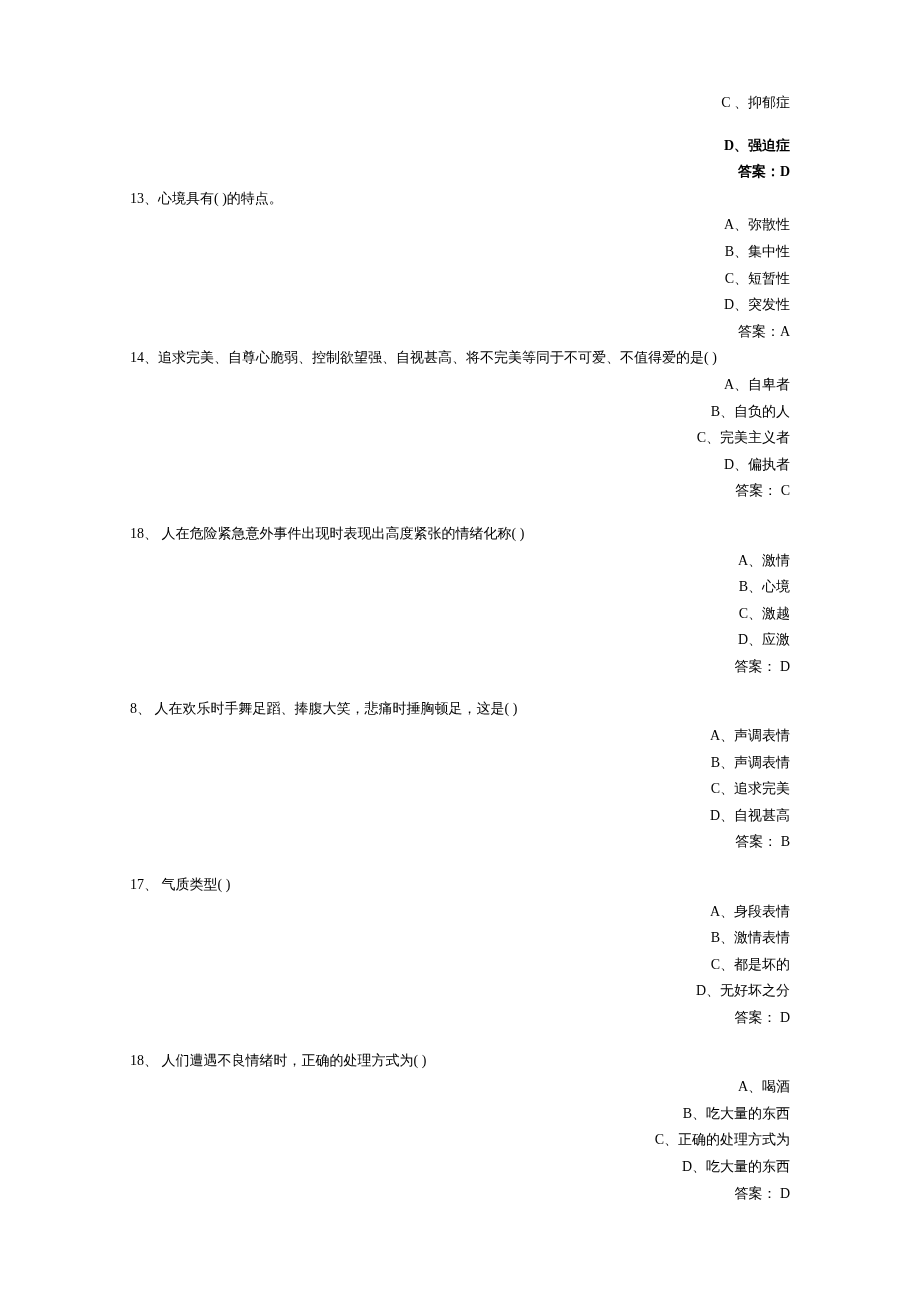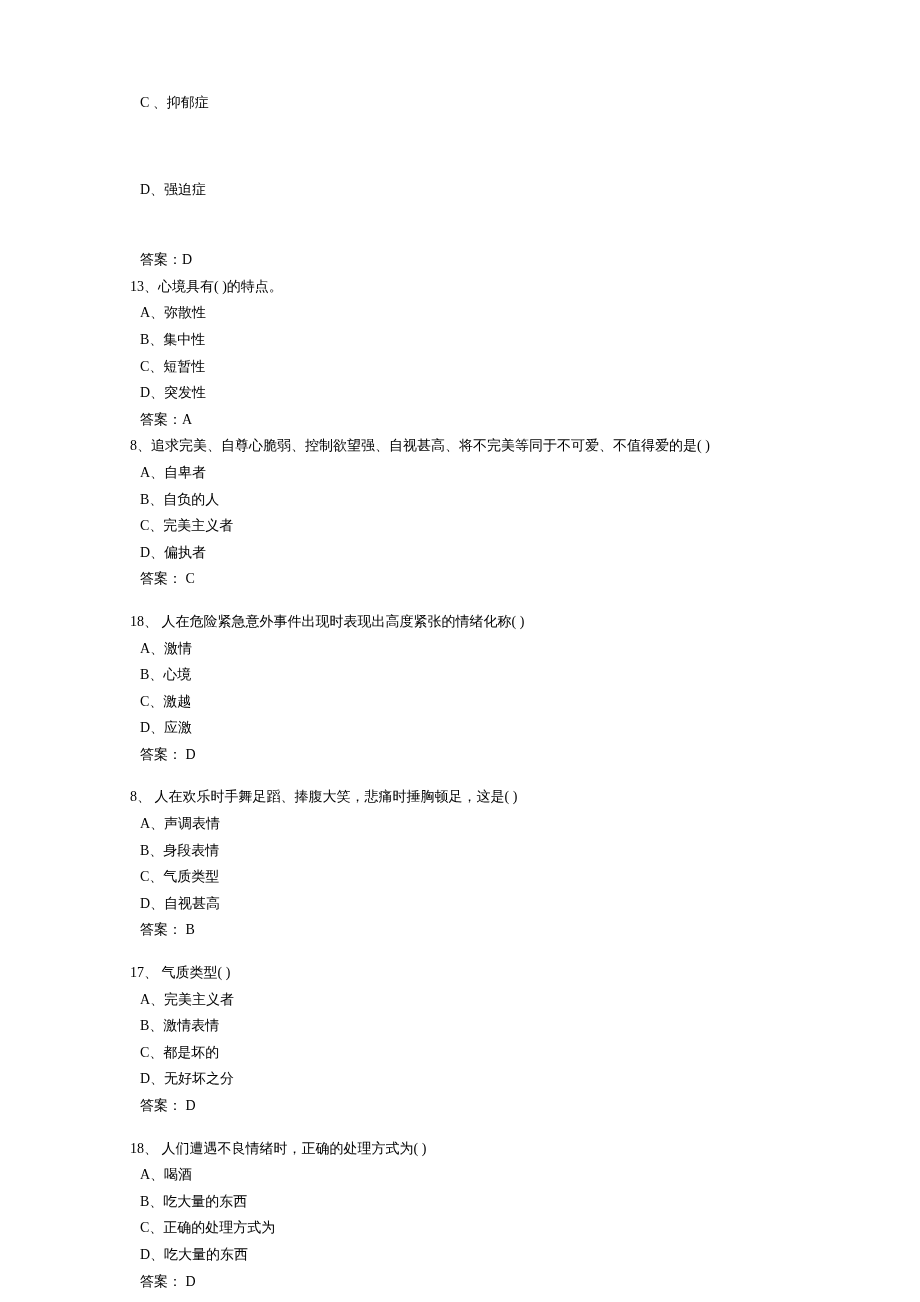--- a/index.html
+++ b/index.html
@@ -14,73 +14,73 @@
       color: #000000;
       width: 920px;
       padding: 90px 130px 60px 130px;
       line-height: 1.9;
     }
     .line {
       display: block;
     }
     .indent1 {
       padding-left: 10px;
+      text-align: right;
     }
     .bold {
-      font-weight: normal;
-      margin-top: 44px;
+      font-weight: bold;
     }
     .gap {
       height: 16px;
     }
   </style>
 </head>
 <body>
 
 <div class="line indent1">C 、抑郁症</div>
 <div class="gap"></div>
 <div class="line indent1 bold">D、强迫症</div>
 <div class="line indent1 bold">答案：D</div>
 
 <div class="line">13、心境具有( )的特点。</div>
 <div class="line indent1">A、弥散性</div>
 <div class="line indent1">B、集中性</div>
 <div class="line indent1">C、短暂性</div>
 <div class="line indent1">D、突发性</div>
 <div class="line indent1">答案：A</div>
 
-<div class="line">8、追求完美、自尊心脆弱、控制欲望强、自视甚高、将不完美等同于不可爱、不值得爱的是( )</div>
+<div class="line">14、追求完美、自尊心脆弱、控制欲望强、自视甚高、将不完美等同于不可爱、不值得爱的是( )</div>
 <div class="line indent1">A、自卑者</div>
 <div class="line indent1">B、自负的人</div>
 <div class="line indent1">C、完美主义者</div>
 <div class="line indent1">D、偏执者</div>
 <div class="line indent1">答案： C</div>
 
 <div class="gap"></div>
 
 <div class="line">18、 人在危险紧急意外事件出现时表现出高度紧张的情绪化称( )</div>
 <div class="line indent1">A、激情</div>
 <div class="line indent1">B、心境</div>
 <div class="line indent1">C、激越</div>
 <div class="line indent1">D、应激</div>
 <div class="line indent1">答案： D</div>
 
 <div class="gap"></div>
 
 <div class="line">8、 人在欢乐时手舞足蹈、捧腹大笑，悲痛时捶胸顿足，这是( )</div>
 <div class="line indent1">A、声调表情</div>
-<div class="line indent1">B、身段表情</div>
-<div class="line indent1">C、气质类型</div>
+<div class="line indent1">B、声调表情</div>
+<div class="line indent1">C、追求完美</div>
 <div class="line indent1">D、自视甚高</div>
 <div class="line indent1">答案： B</div>
 
 <div class="gap"></div>
 
 <div class="line">17、 气质类型( )</div>
-<div class="line indent1">A、完美主义者</div>
+<div class="line indent1">A、身段表情</div>
 <div class="line indent1">B、激情表情</div>
 <div class="line indent1">C、都是坏的</div>
 <div class="line indent1">D、无好坏之分</div>
 <div class="line indent1">答案： D</div>
 
 <div class="gap"></div>
 
 <div class="line">18、 人们遭遇不良情绪时，正确的处理方式为(  )</div>
 <div class="line indent1">A、喝酒</div>
 <div class="line indent1">B、吃大量的东西</div>

